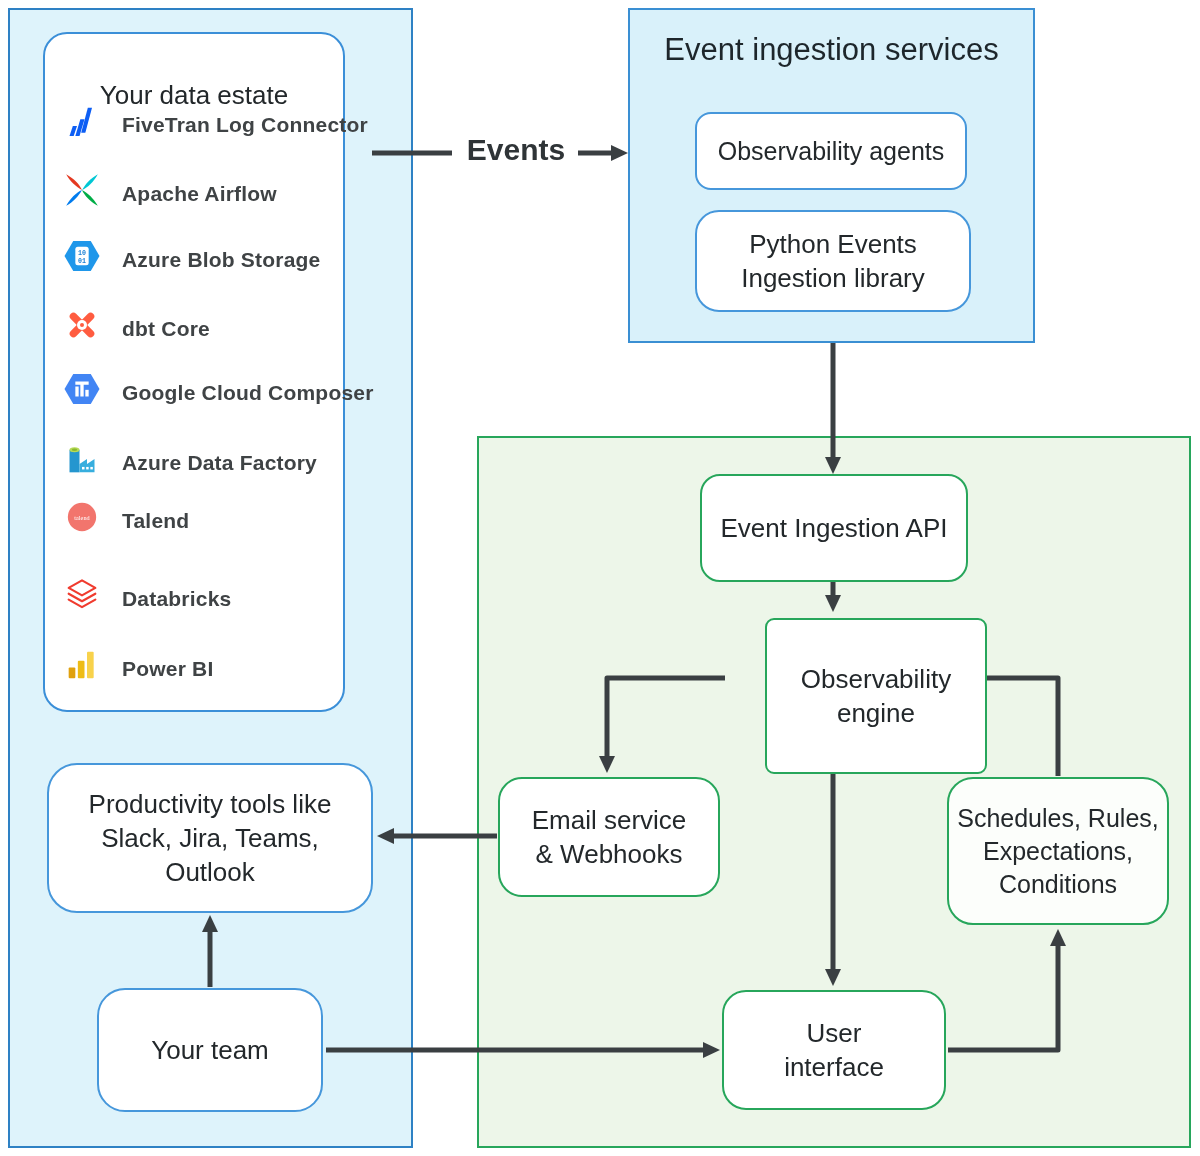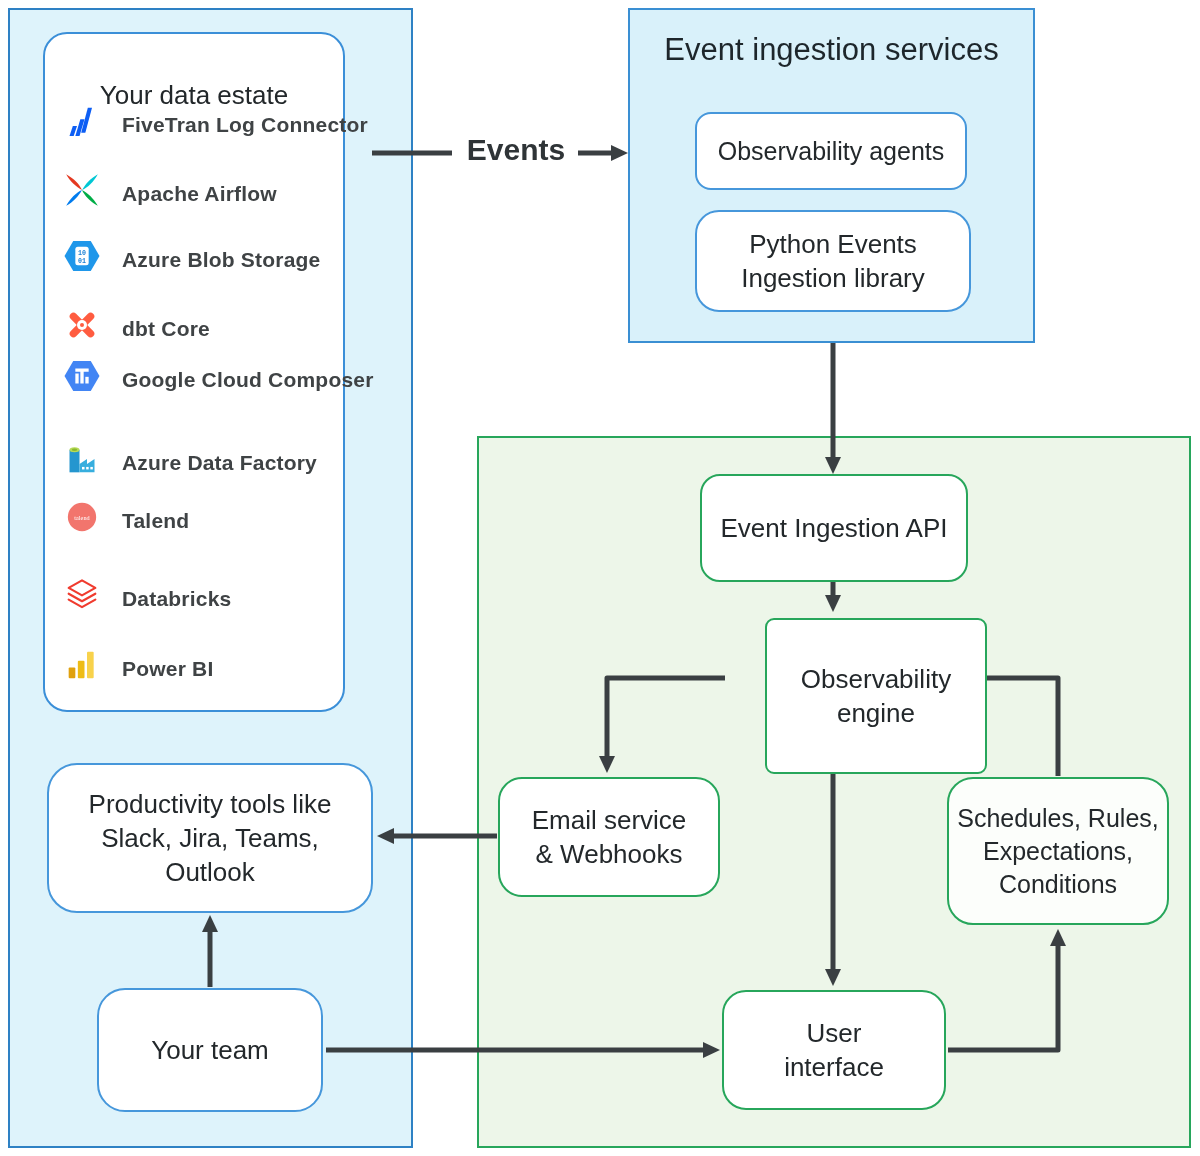--- a/index.html
+++ b/index.html
@@ -125,21 +125,21 @@
             <rect x="19.5" y="5" width="9" height="38" rx="4.5"></rect>
             <rect x="5" y="19.5" width="38" height="9" rx="4.5"></rect>
           </g>
           <circle cx="24" cy="24" r="6" fill="#ffffff"></circle>
           <circle cx="24" cy="24" r="2.4" fill="#ff5c40"></circle>
         </svg>
       </span>
       <span class="item-label">dbt Core</span>
     </div>
 
-    <div class="estate-item" style="top:322px">
+    <div class="estate-item" style="top:335px">
       <span class="icon">
         <svg width="40" height="40" viewBox="0 0 48 48">
           <polygon points="3,24 13.5,6 34.5,6 45,24 34.5,42 13.5,42" fill="#4285f4"></polygon>
           <path d="M16 15 h16 v4 h-6 v14 h-4 v-14 h-6 z" fill="#ffffff"></path>
           <path d="M16 21 h4 v12 h-4 z" fill="#ffffff"></path>
           <path d="M28 25 h4 v8 h-4 z" fill="#ffffff"></path>
         </svg>
       </span>
       <span class="item-label">Google Cloud Composer</span>
     </div>

